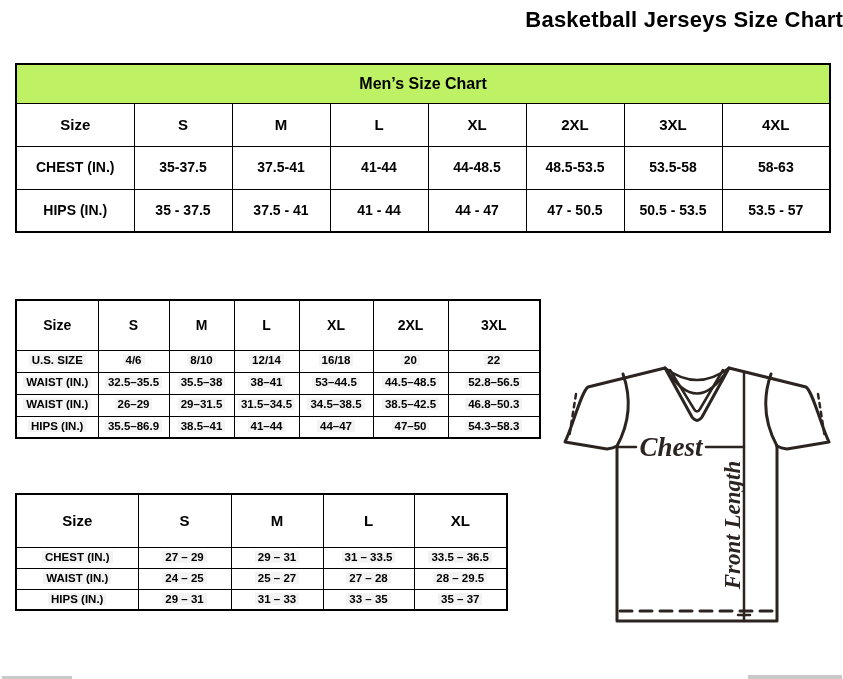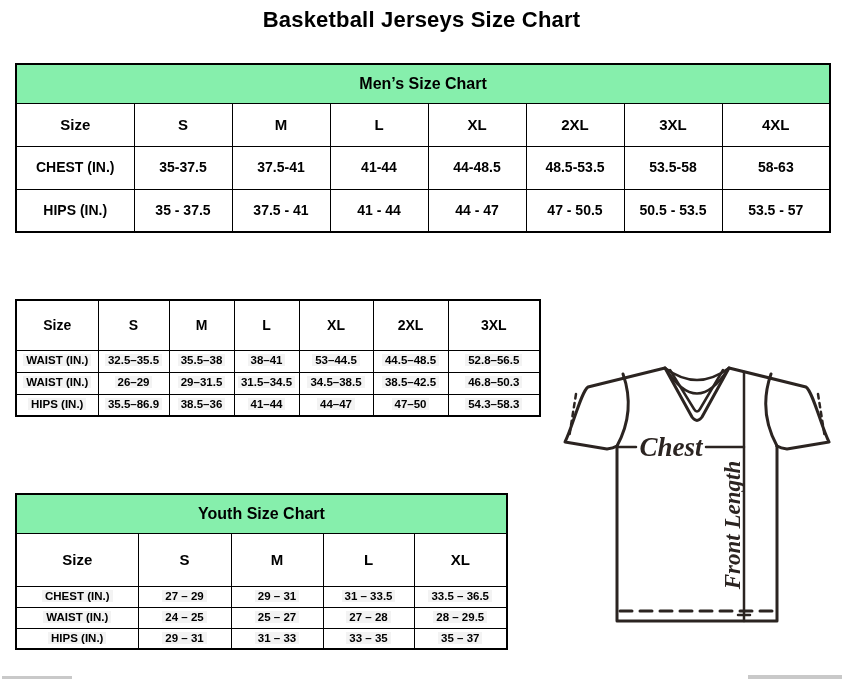--- a/index.html
+++ b/index.html
@@ -1,28 +1,28 @@
 <!DOCTYPE html>
 <html><head>
 <meta charset="utf-8">
 <style>
   * { margin:0; padding:0; box-sizing:border-box; }
   html,body { width:843px; height:679px; background:#ffffff; overflow:hidden;
               font-family:"Liberation Sans", sans-serif; color:#000; }
   body { position:relative; }
 
-  .page-title { position:absolute; top:7px; left:0; width:843px; text-align:center;
+  .page-title { position:absolute; top:7px; left:0; width:843px; text-align:right;
                 font-size:22px; font-weight:bold; letter-spacing:0.2px; }
 
   table.size-table { position:absolute; border-collapse:collapse; table-layout:fixed;
                      border:2px solid #000; background:#fff; }
   table.size-table th, table.size-table td {
       border:1px solid #000; text-align:center; vertical-align:middle;
       font-weight:bold; padding:0; line-height:1.15; overflow:hidden; white-space:nowrap; }
-  .band th { background:#86efac; font-size:16px; }
+  .band th { background:#bef264; font-size:16px; }
 
   
   #mens { left:15px; top:63px; width:814px; }
   #mens tr.band { height:39px; }
   #mens tr { height:43px; font-size:14px; }
   #mens tr.cols { font-size:15px; }
 
   
   #womens { left:15px; top:299px; width:524px; }
   #womens tr.band { height:38px; }
@@ -111,61 +111,67 @@
   <tr class="cols">
     <td>Size</td>
     <td>S</td>
     <td>M</td>
     <td>L</td>
     <td>XL</td>
     <td>2XL</td>
     <td>3XL</td>
   </tr>
   <tr class="data">
+    <td><span class="hl">U.S. SIZE</span></td>
+    <td><span class="hl">4/6</span></td>
+    <td><span class="hl">8/10</span></td>
+    <td><span class="hl">12/14</span></td>
+    <td><span class="hl">16/18</span></td>
+    <td><span class="hl">20</span></td>
+    <td><span class="hl">22</span></td>
+  </tr>
+  <tr class="data">
     <td><span class="hl">WAIST (IN.)</span></td>
     <td><span class="hl">32.5–35.5</span></td>
     <td><span class="hl">35.5–38</span></td>
     <td><span class="hl">38–41</span></td>
     <td><span class="hl">53–44.5</span></td>
     <td><span class="hl">44.5–48.5</span></td>
     <td><span class="hl">52.8–56.5</span></td>
   </tr>
   <tr class="data">
     <td><span class="hl">WAIST (IN.)</span></td>
     <td><span class="hl">26–29</span></td>
     <td><span class="hl">29–31.5</span></td>
     <td><span class="hl">31.5–34.5</span></td>
     <td><span class="hl">34.5–38.5</span></td>
     <td><span class="hl">38.5–42.5</span></td>
     <td><span class="hl">46.8–50.3</span></td>
   </tr>
   <tr class="data">
     <td><span class="hl">HIPS (IN.)</span></td>
     <td><span class="hl">35.5–86.9</span></td>
-    <td><span class="hl">38.5–36</span></td>
+    <td><span class="hl">38.5–41</span></td>
     <td><span class="hl">41–44</span></td>
     <td><span class="hl">44–47</span></td>
     <td><span class="hl">47–50</span></td>
     <td><span class="hl">54.3–58.3</span></td>
   </tr>
 </tbody>
   </table>
 
 <table id="youth" class="size-table">
   <colgroup>
     <col style="width:122px">
       <col style="width:93px">
       <col style="width:92px">
     <col style="width:91px">
       <col style="width:93px">
   </colgroup>
   <tbody>
-      <tr class="band">
-    <th colspan="5">Youth Size Chart</th>
-  </tr>
   <tr class="cols">
     <td>Size</td>
     <td>S</td>
     <td>M</td>
     <td>L</td>
     <td>XL</td>
   </tr>
   <tr class="data">
     <td><span class="hl">CHEST (IN.)</span></td>
     <td><span class="hl">27 – 29</span></td>

